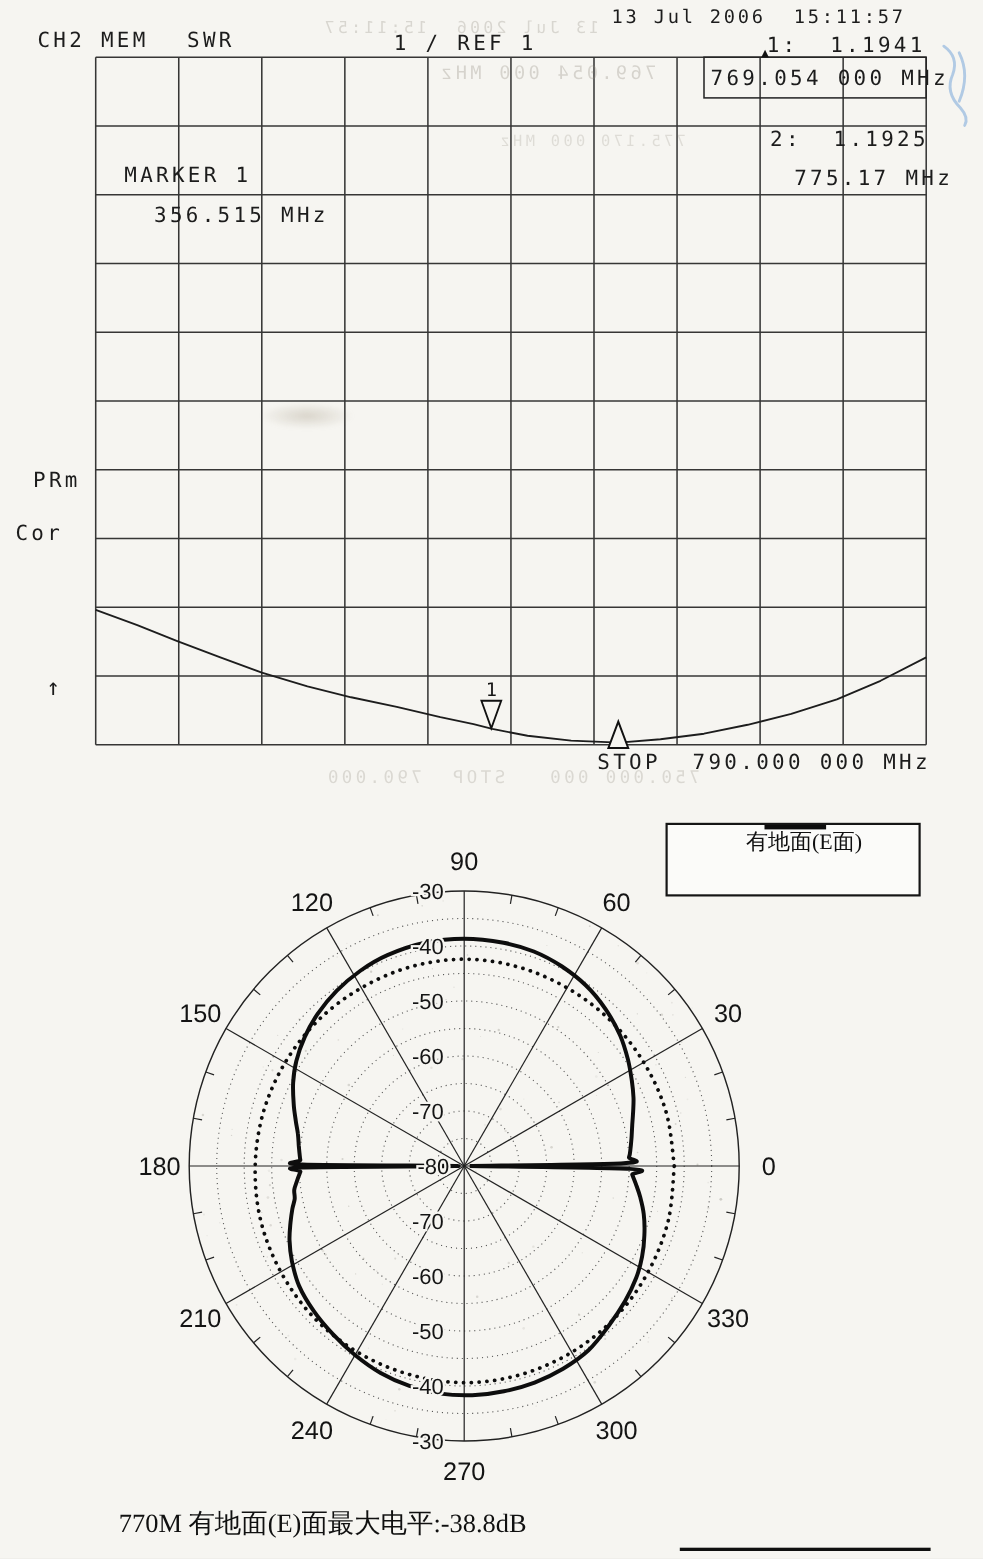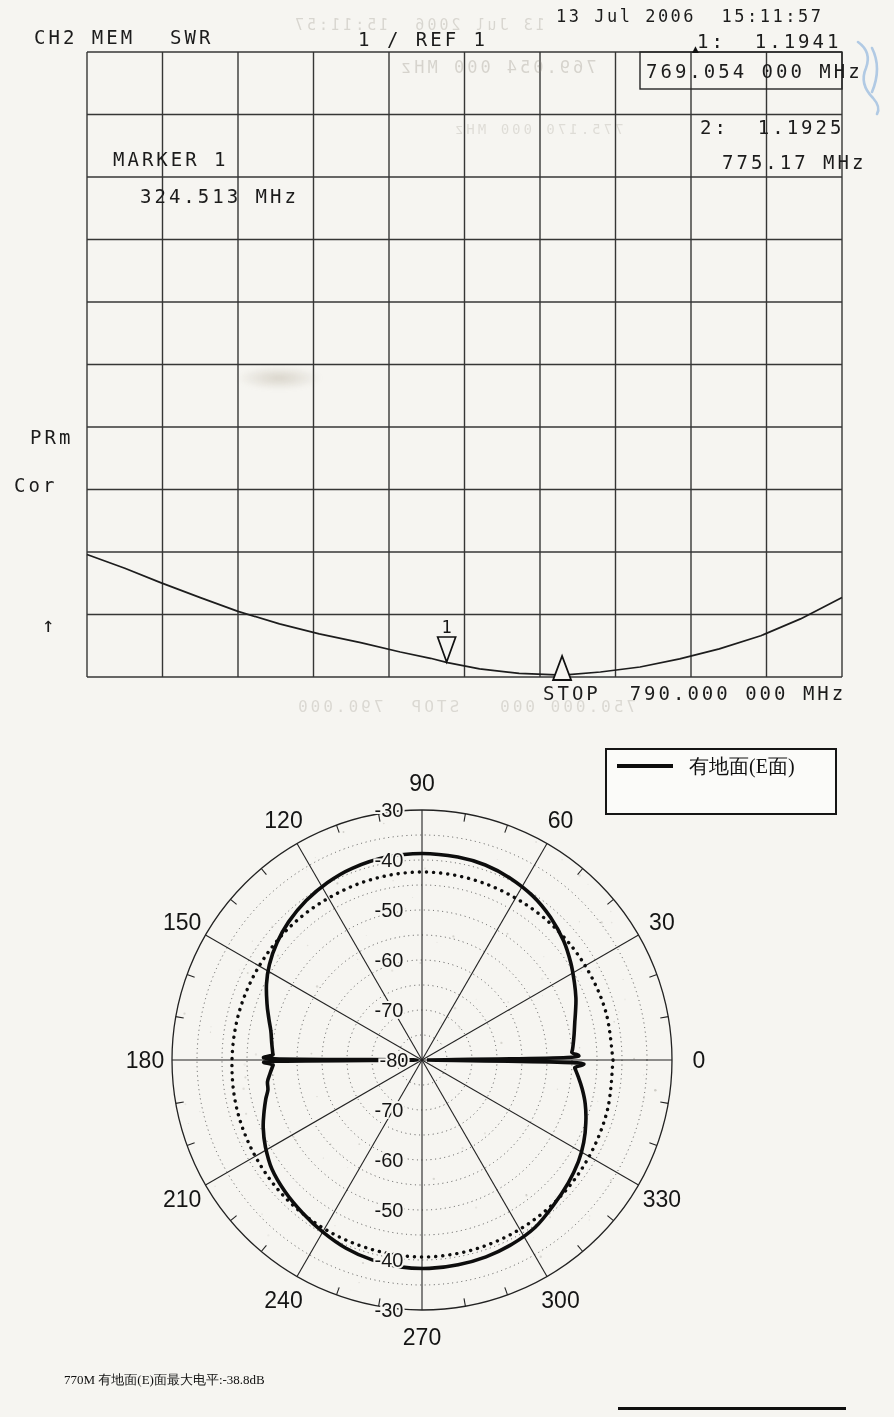--- a/index.html
+++ b/index.html
@@ -3,26 +3,26 @@
 <meta charset="utf-8">
 <style>
   html,body{margin:0;padding:0;background:#e8e6e1;}
   .page{position:relative;width:894px;height:1417px;background:#f6f5f1;overflow:hidden;}
   .abs{position:absolute;}
   .mono{font-family:"DejaVu Sans Mono",monospace;font-size:19px;letter-spacing:3px;color:#1c1c1c;white-space:pre;line-height:1.1;}
   .mono.sm{font-size:17px;letter-spacing:2.5px;}
   .bleed{font-family:"DejaVu Sans Mono",monospace;color:#8e887c;white-space:pre;transform:scaleX(-1);filter:blur(0.5px);letter-spacing:3px;line-height:1;}
   .cjk{font-family:"Liberation Serif",serif;color:#101010;white-space:pre;line-height:1.2;}
   .legend-box{border:2px solid #151515;background:rgba(255,255,255,0.55);}
-  .legend-row{display:flex;align-items:center;height:31px;padding-left:10px;}
+  .legend-row{display:flex;align-items:center;height:31px;padding-left:20px;flex-direction:column;}
   .swatch-line{width:56px;height:4px;background:#0d0d0d;margin-right:16px;}
   .swatch-dots{width:56px;display:flex;justify-content:space-between;padding:0 5px;box-sizing:border-box;margin-right:16px;}
   .swatch-dots i{width:6px;height:6px;border-radius:50%;background:#0d0d0d;}
   .legend-label{font-size:20px;}
-  .caption{font-size:13px;}
+  .caption{font-size:24px;margin-left:44px;}
   .underline-bar{height:3px;background:#0f0f0f;}
   .smudge{background:radial-gradient(ellipse at center, rgba(150,138,115,0.30), rgba(150,138,115,0) 70%);filter:blur(2px);}
   svg{display:block;}
 </style>
 </head>
 <body>
 
 <div class="page">
 
   <svg id="chart-svg" class="abs" width="894" height="1417" style="left:0;top:0">
@@ -273,21 +273,21 @@
   <div class="abs mono sm" style="left:556px;top:7px">13 Jul 2006  15:11:57</div>
   <div class="abs mono" style="left:34px;top:27px">CH2 MEM</div>
   <div class="abs mono" style="left:170px;top:27px">SWR</div>
   <div class="abs mono" style="left:358px;top:29px">1 / REF 1</div>
   <div class="abs mono" style="left:697px;top:31px">1:  1.1941</div>
   <div class="abs" style="left:692px;top:44px;font-size:9px;color:#111;font-family:'DejaVu Sans',sans-serif">▲</div>
   <div class="abs mono" style="left:646px;top:61px">769.054 000 MHz</div>
   <div class="abs mono" style="left:700px;top:117px">2:  1.1925</div>
   <div class="abs mono" style="left:722px;top:152px">775.17 MHz</div>
   <div class="abs mono" style="left:113px;top:149px">MARKER 1</div>
-  <div class="abs mono" style="left:140px;top:186px">324.513 MHz</div>
+  <div class="abs mono" style="left:140px;top:186px">356.515 MHz</div>
   <div class="abs mono" style="left:30px;top:427px">PRm</div>
   <div class="abs mono" style="left:14px;top:475px">Cor</div>
   <div class="abs mono" style="left:42px;top:614px;font-size:21px">↑</div>
   <div class="abs mono" style="left:543px;top:683px">STOP  790.000 000 MHz</div>
 
   <div class="abs legend-box" style="left:605px;top:748px;width:228px;height:63px">
     <div class="legend-row">
       <div class="swatch-line"></div>
       <div class="cjk legend-label">有地面(E面)</div>
     </div>

